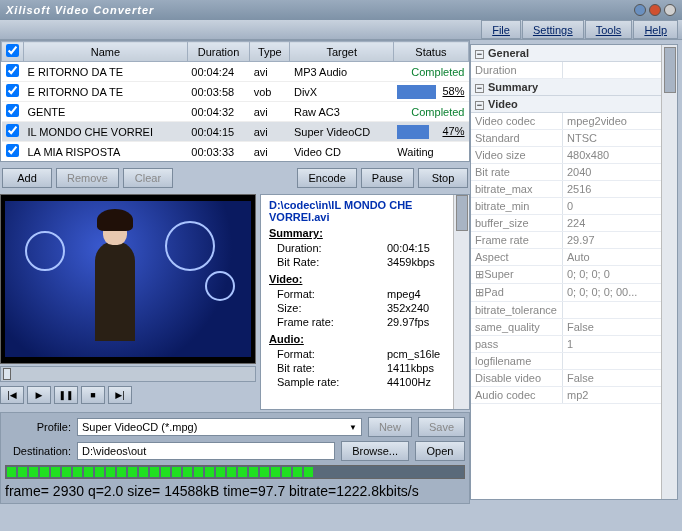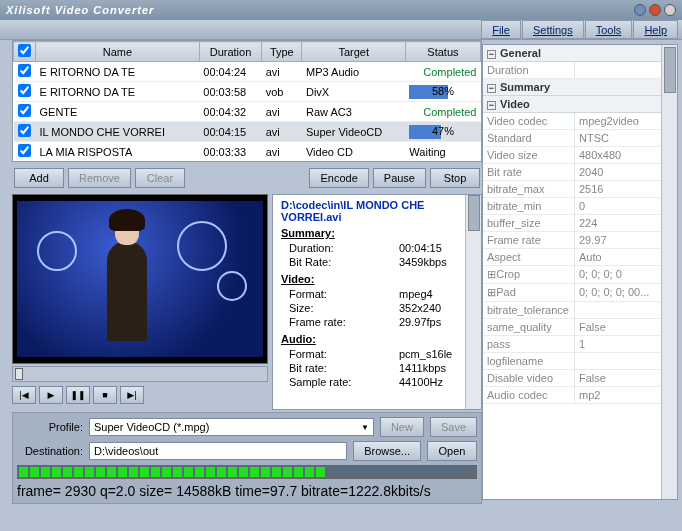--- a/index.html
+++ b/index.html
@@ -4,31 +4,31 @@
 <style>
 * { box-sizing: border-box; margin: 0; padding: 0; font-family: Tahoma, sans-serif; font-size: 11px; }
 body { background: #b8c4d4; width: 682px; height: 531px; overflow: hidden; }
 .titlebar { height: 20px; background: linear-gradient(#9aabbe,#7e92a7); color: #fff; display: flex; align-items: center; padding: 0 6px; justify-content: space-between; }
 .titlebar-left { font-style: italic; font-weight: bold; letter-spacing: 1px; }
 .titlebar-btns { display: flex; gap: 3px; }
 .tbtn { width: 12px; height: 12px; border-radius: 50%; border: 1px solid #555; }
 .menubar { height: 20px; background: linear-gradient(#c8d2de,#a4b2c4); display: flex; justify-content: flex-end; gap: 1px; padding-right: 4px; border-bottom: 1px solid #8a9aac; }
 .menuitem { background: linear-gradient(#d4dce6,#b4c0d0); border: 1px solid #8a9aac; padding: 2px 10px; color: #002266; text-decoration: underline; cursor: pointer; display: flex; align-items: center; }
 .main { display: flex; height: 491px; }
-.left-col { width: 470px; padding: 0; display: flex; flex-direction: column; gap: 2px; margin-left: 12px; }
+.left-col { width: 470px; padding: 0; display: flex; flex-direction: column; gap: 2px; }
 .right-col { flex: 1; padding: 4px 4px 4px 0; }
 .panel { background: #a4b2c4; border: 1px solid #8a9aac; }
 table.filelist { width: 100%; background: #fff; border-collapse: collapse; }
 table.filelist th { background: linear-gradient(#dde5ee,#c4ceda); border: 1px solid #a0aebf; padding: 2px 4px; font-weight: normal; text-align: center; }
 table.filelist td { padding: 2px 4px; border-bottom: 1px solid #eee; }
 table.filelist tr.sel td { background: #dbe0e6; }
 .status-done { color: #0a8030; text-align: right; }
 .progress { position: relative; height: 14px; }
 .progress .bar { position: absolute; left: 0; top: 0; bottom: 0; background: #4a7ed0; }
-.progress .txt { position: absolute; width: 100%; text-align: center; }
+.progress .txt { position: absolute; width: 100%; text-align: right; text-decoration: underline; }
 .btnrow { display: flex; gap: 4px; padding: 4px 2px; }
 .btnrow .spacer { flex: 1; }
 .btn { background: linear-gradient(#dde5ee,#b8c4d4); border: 1px solid #7a8a9c; padding: 3px 10px; cursor: pointer; min-width: 50px; text-align: center; }
 .btn.dis { color: #888; }
 .midrow { display: flex; height: 216px; gap: 4px; }
 .preview { width: 256px; background: #000; border: 1px solid #666; position: relative; display:flex; align-items:center; justify-content:center; }
 .previewimg { width: 246px; height: 156px; background: radial-gradient(circle at 40% 30%, #3a5ad0 0%, #0a1a60 70%); position: relative; }
 .singer { position: absolute; left: 90px; top: 40px; width: 40px; height: 100px; background: #2a2015; border-radius: 20px 20px 0 0; }
 .singer::before { content:''; position:absolute; top:-22px; left:8px; width:24px; height:26px; background:#e8c8b0; border-radius:50% 50% 40% 40%; }
 .singer::after { content:''; position:absolute; top:-32px; left:2px; width:36px; height:22px; background:#201008; border-radius:50% 50% 20% 20%; }
@@ -315,21 +315,21 @@
           </div>
           <div class="prow">
             <div class="pk">Frame rate</div>
             <div class="pv">29.97</div>
           </div>
           <div class="prow">
             <div class="pk">Aspect</div>
             <div class="pv">Auto</div>
           </div>
           <div class="prow">
-            <div class="pk">⊞Crop</div>
+            <div class="pk">⊞Super</div>
             <div class="pv">0; 0; 0; 0</div>
           </div>
           <div class="prow">
             <div class="pk">⊞Pad</div>
             <div class="pv">0; 0; 0; 0; 00...</div>
           </div>
           <div class="prow">
             <div class="pk">bitrate_tolerance</div>
             <div class="pv"></div>
           </div>

